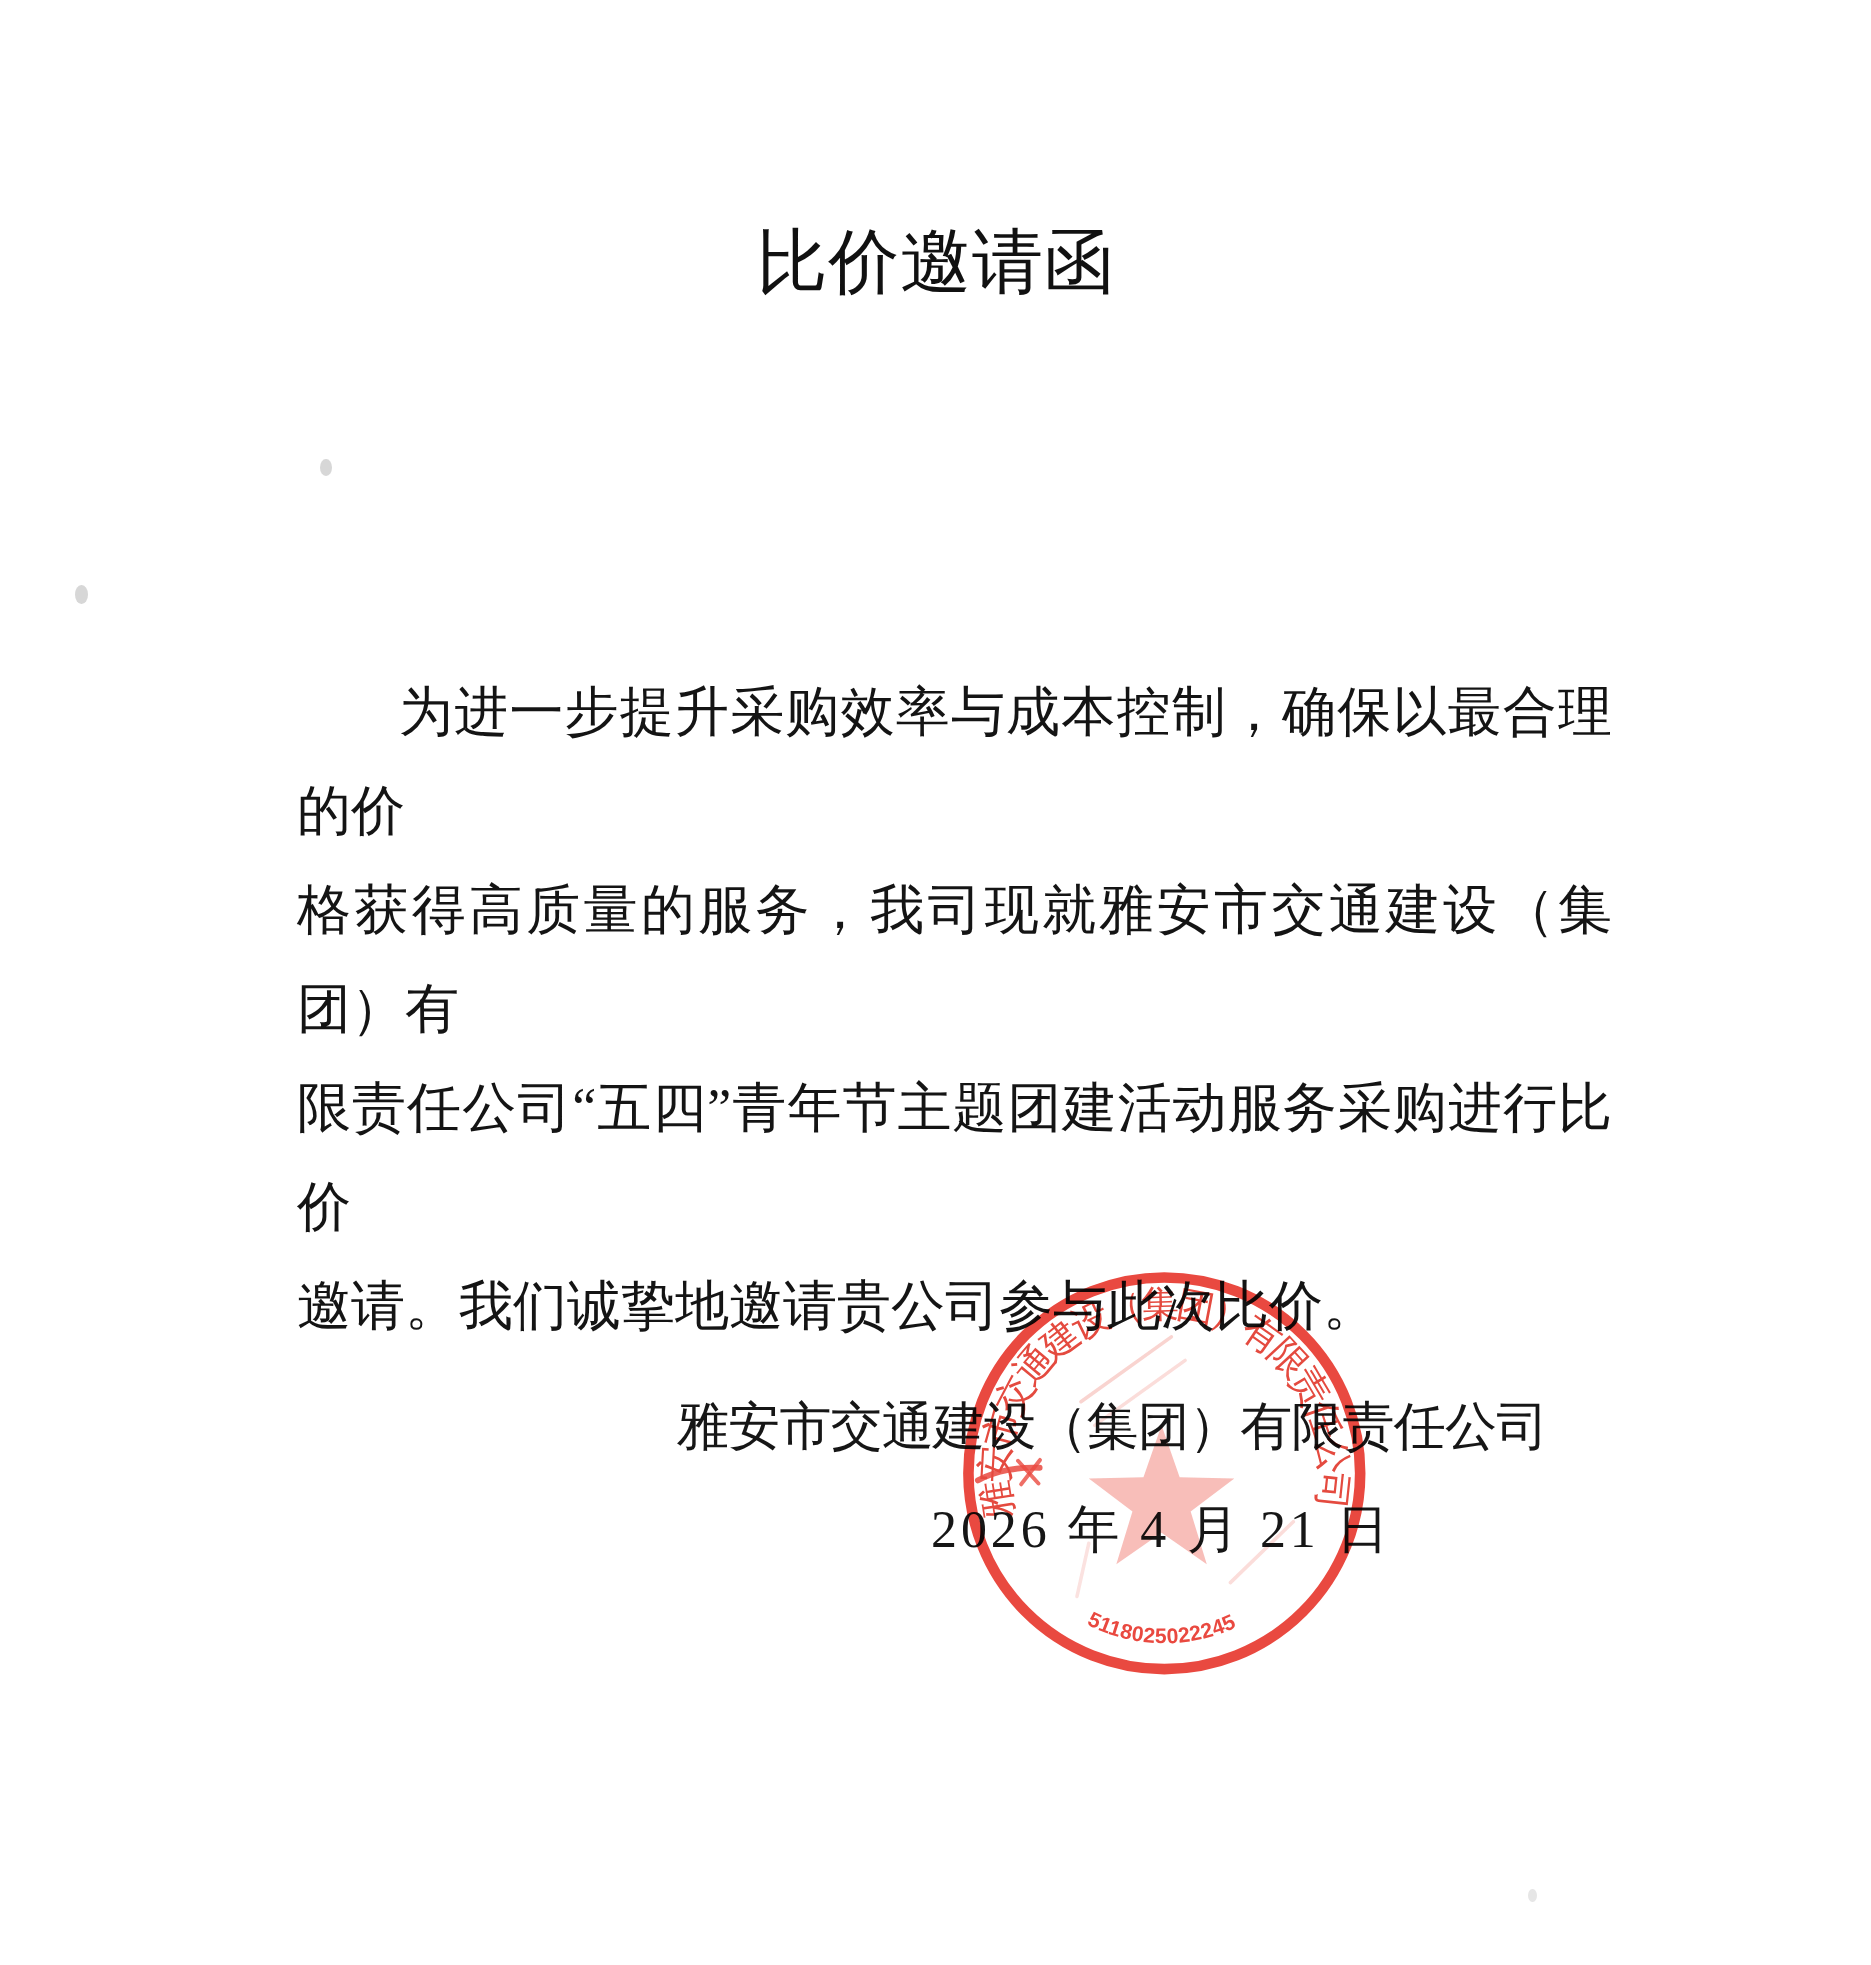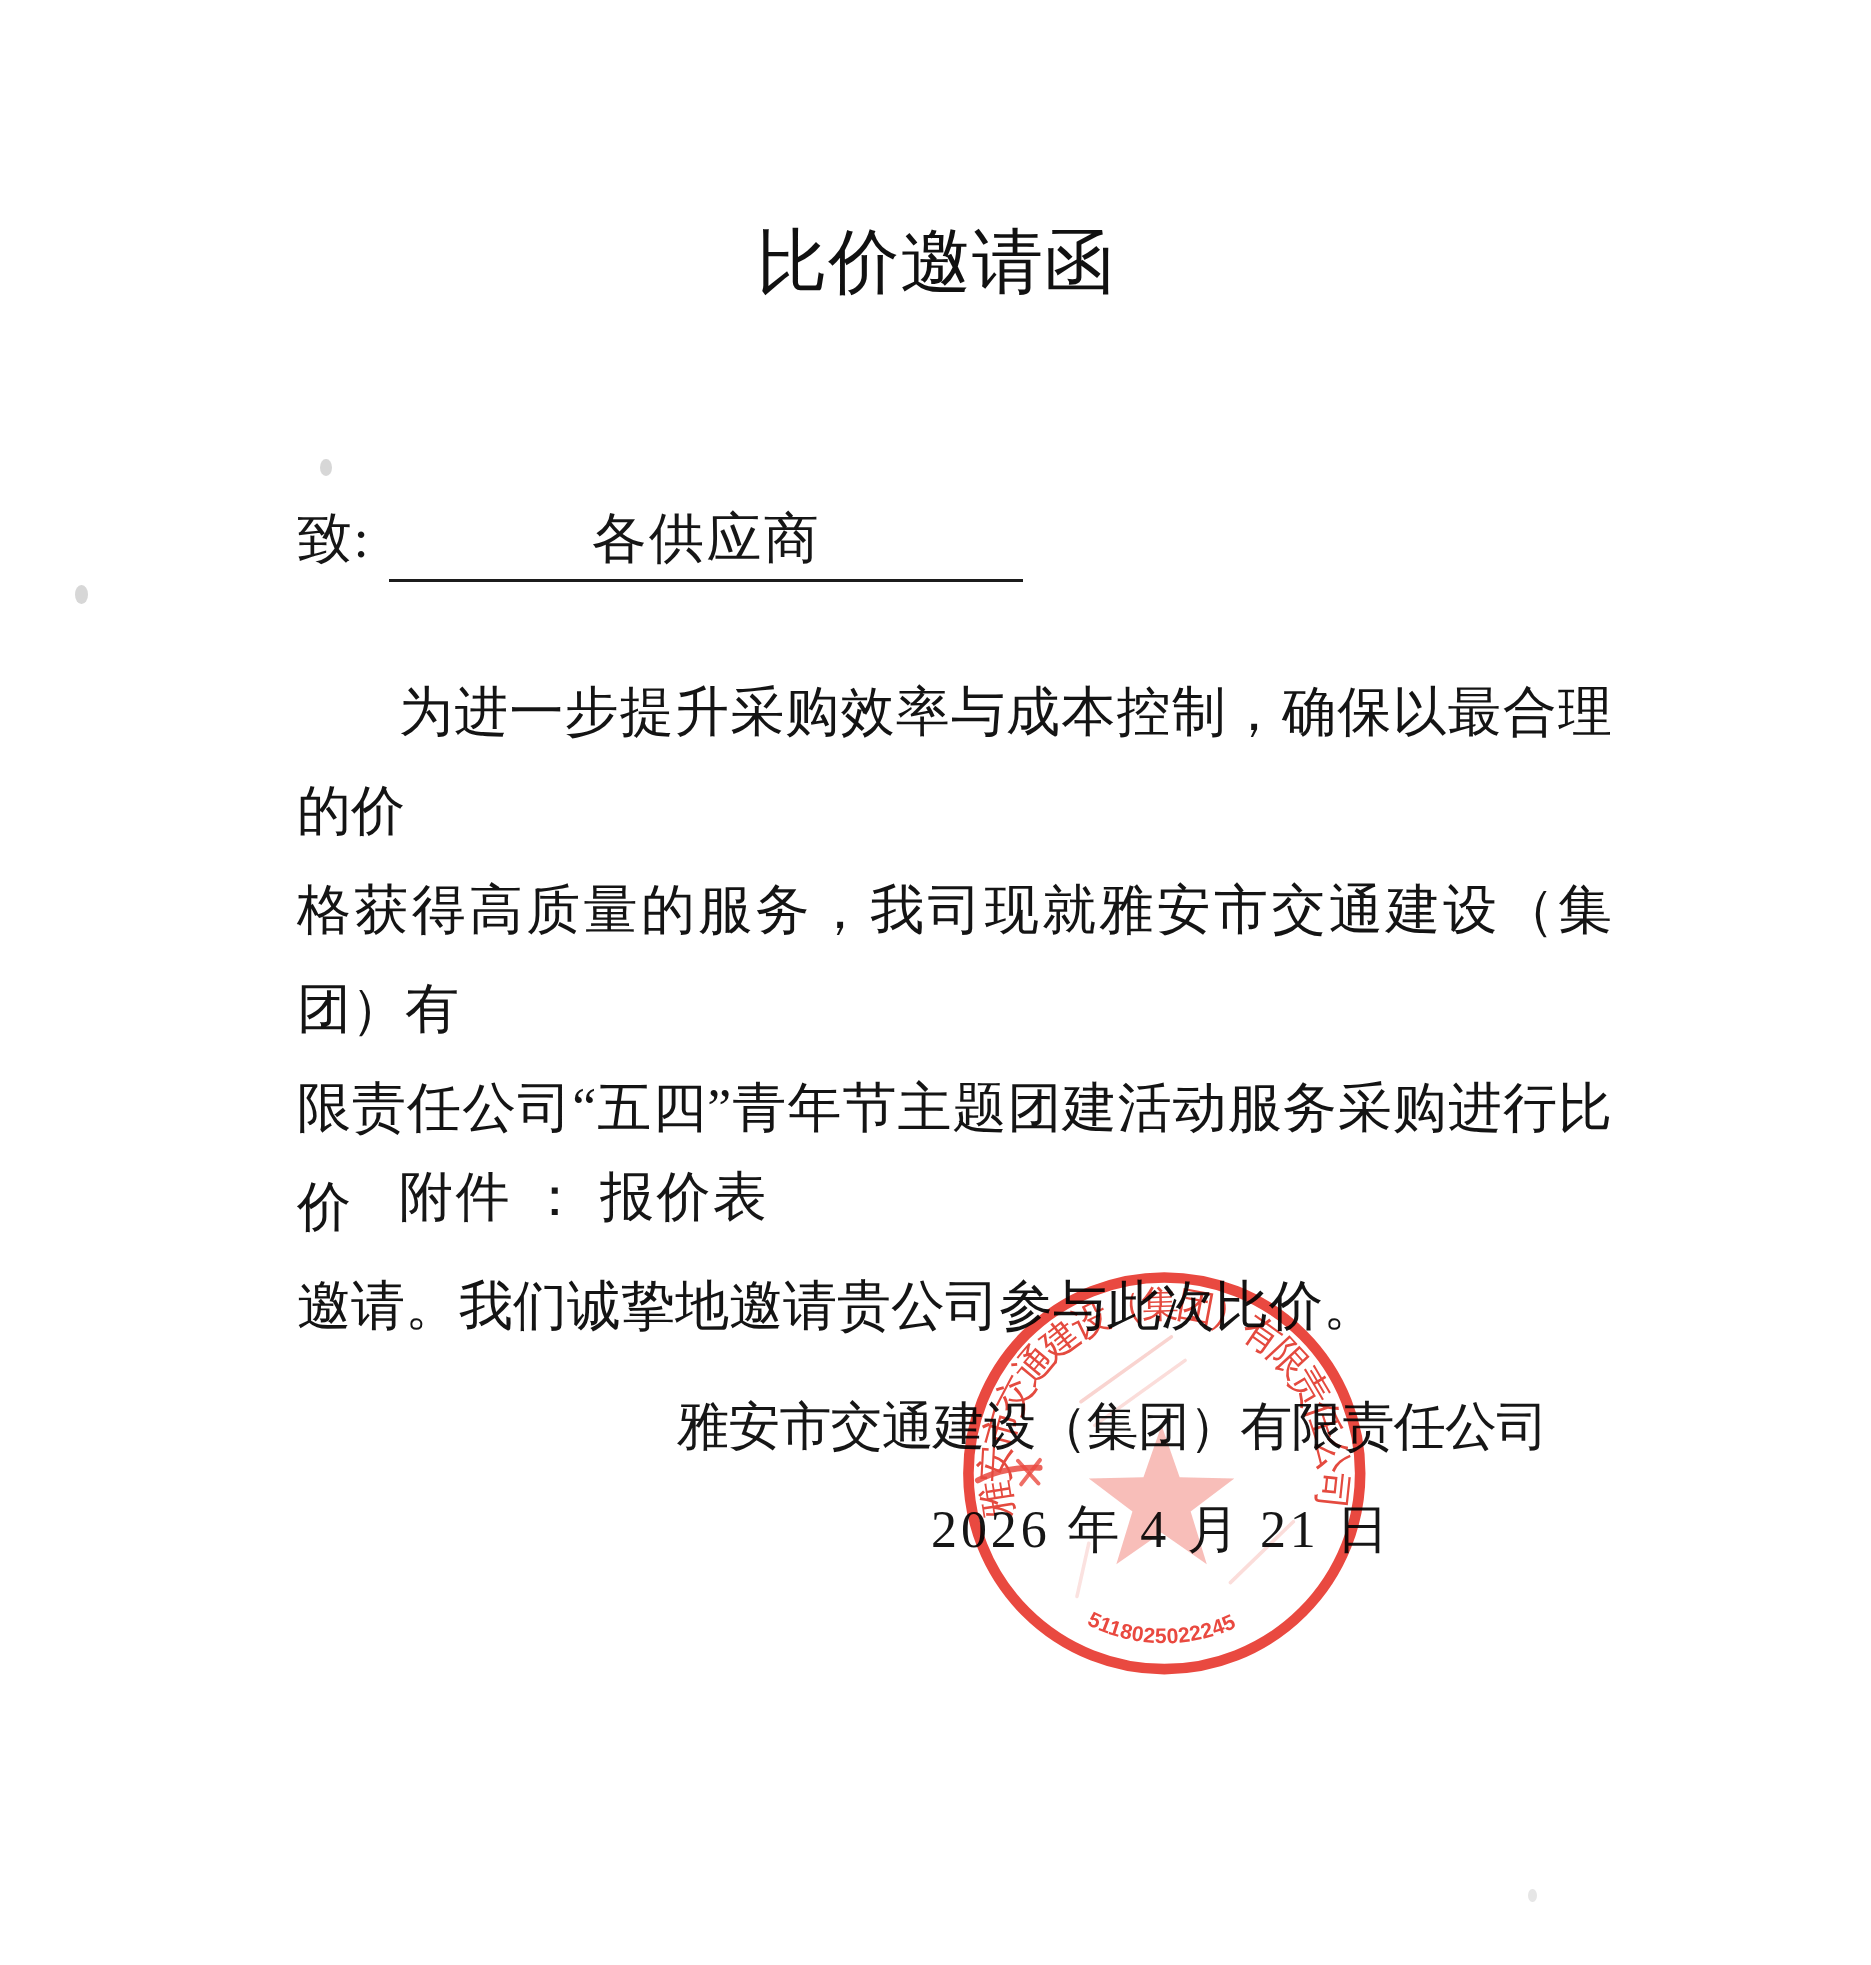--- a/index.html
+++ b/index.html
@@ -103,30 +103,26 @@
   .speck-b { top: 585px; left: 75px;  width: 12.6px; height: 19px; }
   .speck-c { top: 1889px; left: 1528px; width: 8.6px; height: 13.4px; opacity: 0.35; }
 </style>
 </head>
 <body>
 
 <div class="page">
 
   <div class="doc-title">比价邀请函</div>
 
-  <div class="salutation">
-    <span class="to-label">致:</span><span class="fill-line"><span>各供应商</span></span>
-  </div>
 
   <div class="body-paragraph">为进一步提升采购效率与成本控制，确保以最合理的价
 格获得高质量的服务，我司现就雅安市交通建设（集团）有
 限责任公司“五四”青年节主题团建活动服务采购进行比价
 邀请。我们诚挚地邀请贵公司参与此次比价。</div>
 
-  <div class="attachment-line">附件 ： 报价表</div>
 
   <div class="signature-company">雅安市交通建设（集团）有限责任公司</div>
 
   <div class="signature-date">2026 年 4 月 21 日</div>
 
   <svg class="stamp" viewBox="0 0 1045 1045" xmlns="http://www.w3.org/2000/svg">
     <defs>
       <path id="arcTop" d="M 141.4 638.2 A 398 398 0 1 1 902.6 638.4" fill="none"></path>
       <path id="arcBottom" d="M 319 903.5 A 432 432 0 0 0 725 903.5" fill="none"></path>
     </defs>

